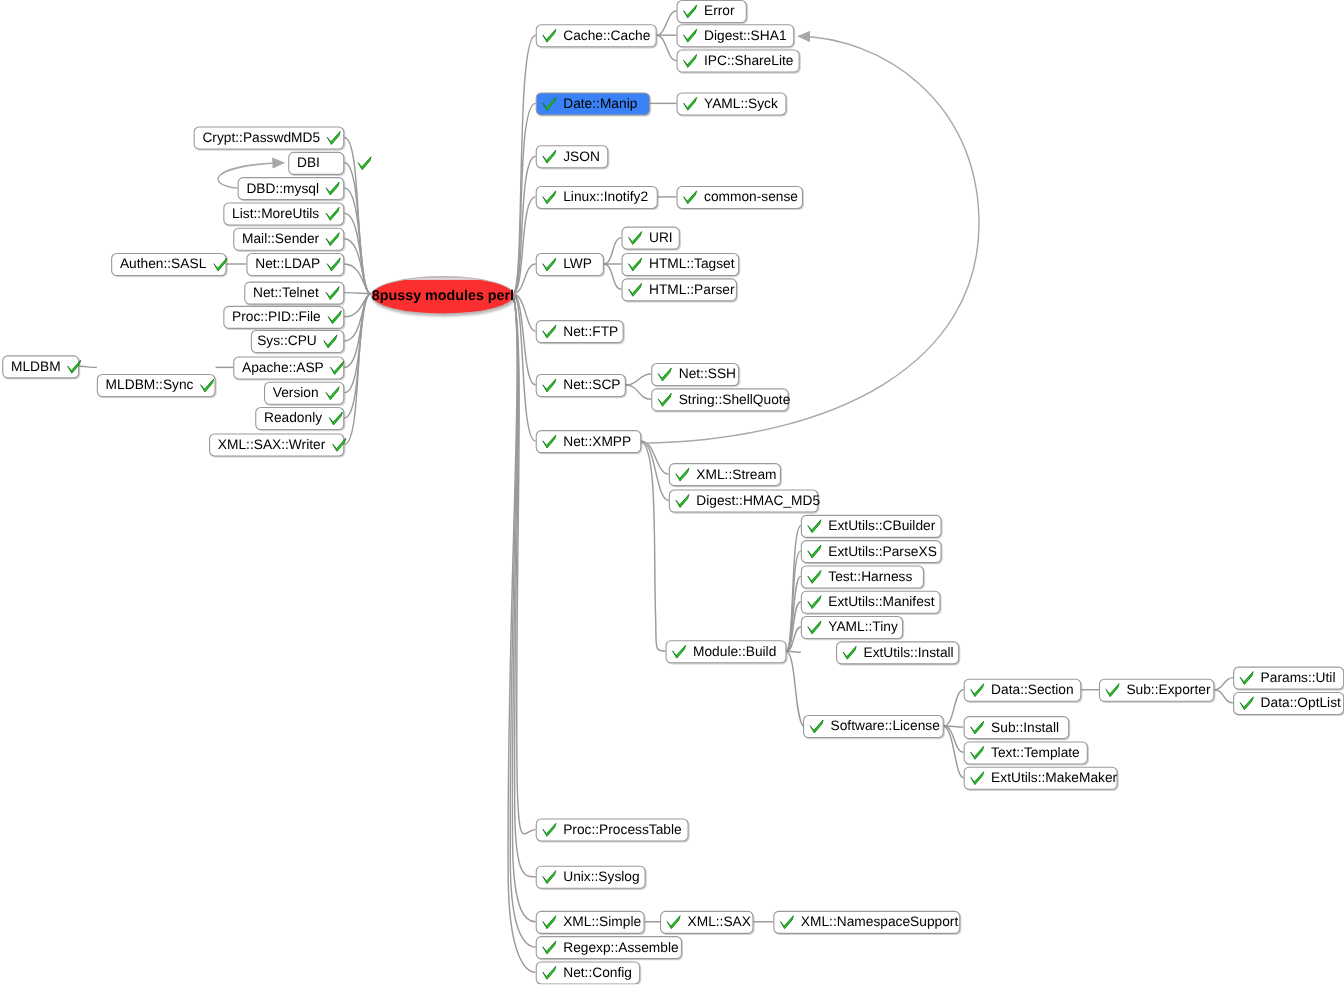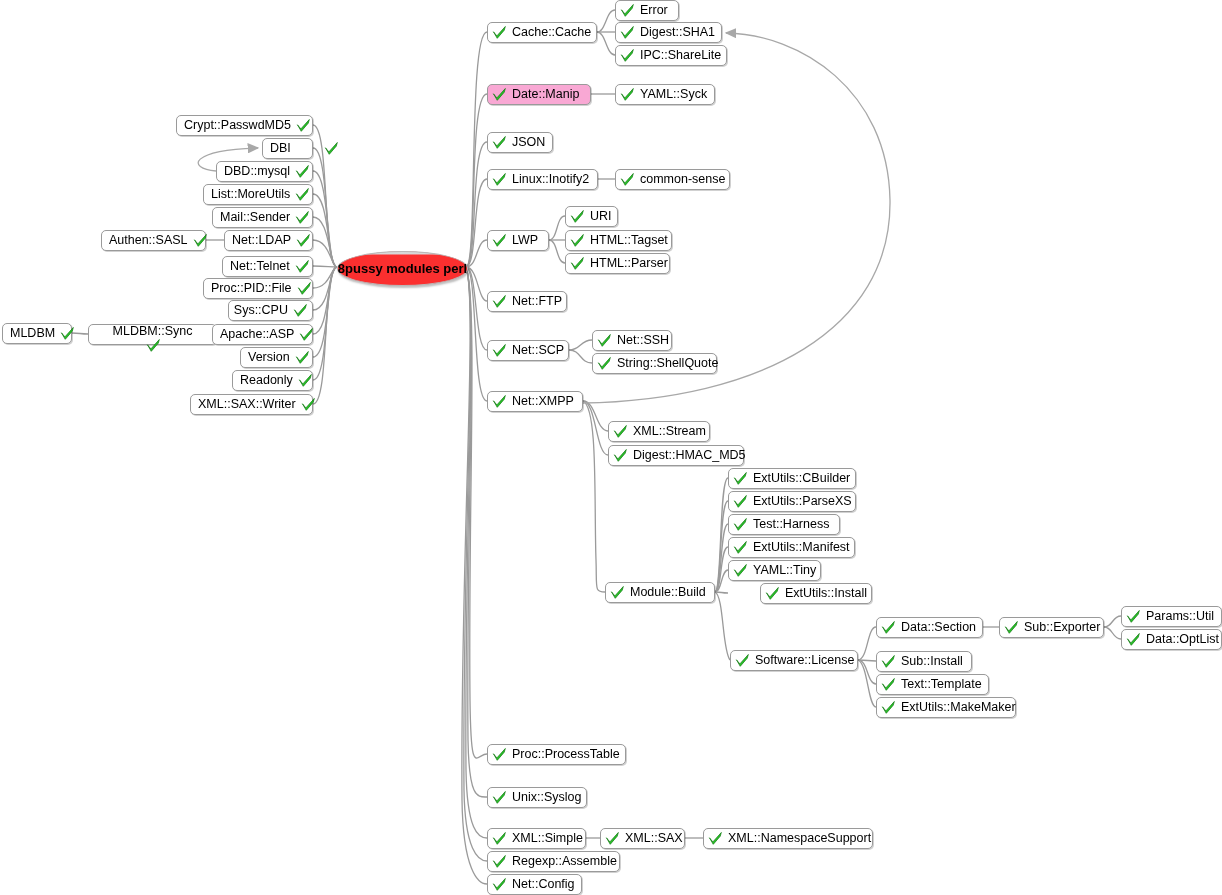--- a/index.html
+++ b/index.html
@@ -32,40 +32,40 @@
     border: 1px solid #9a9a9a;
     border-radius: 5px;
     background: #ffffff;
     box-shadow: 1px 1px 0 rgba(0,0,0,0.18);
     font-size: 12.5px;
     color: #000000;
     white-space: nowrap;
     line-height: 1;
   }
   .node.selected {
-    background: #f9a8d4;
+    background: #3b82f6;
   }
   .node .label {
     padding: 0 3px;
   }
   .chk {
     width: 15px;
     height: 15px;
     flex: 0 0 15px;
     display: block;
   }
   .node.icon-left .chk { margin-right: 2px; }
   .node.icon-right .chk { margin-left: 2px; order: 2; }
   .node.icon-right .label { order: 1; }
 
   .root {
     position: absolute;
     display: flex;
     align-items: center;
-    justify-content: center;
+    justify-content: flex-start;
     border-radius: 50%;
     background: #fb2f2f;
     background-image: linear-gradient(to bottom, #d8d8d8 0px, #d8d8d8 2px, #fb2f2f 3px);
     border: 1px solid #b9b9b9;
     box-shadow: 1px 2px 2px rgba(0,0,0,0.25);
     font-weight: bold;
     font-size: 13px;
     color: #000000;
     white-space: nowrap;
   }
@@ -227,21 +227,21 @@
           <path d="M1.5 7.2 L5.2 11.6 L14.2 1.6 L13.0 5.6 L5.6 14.2 Z" fill="#25c425" stroke="#137a13" stroke-width="0.8" stroke-linejoin="round"></path>
         </svg>
         <span class="label">Sys::CPU</span>
       </div>
       <div class="node icon-right" style="left: 2px; top: 323px; width: 70px;">
         <svg class="chk" viewBox="0 0 16 16">
           <path d="M1.5 7.2 L5.2 11.6 L14.2 1.6 L13.0 5.6 L5.6 14.2 Z" fill="#25c425" stroke="#137a13" stroke-width="0.8" stroke-linejoin="round"></path>
         </svg>
         <span class="label">MLDBM</span>
       </div>
-      <div class="node icon-right" style="left: 88px; top: 324px; width: 129px; flex-direction: column;">
+      <div class="node icon-right" style="left: 88px; top: 340px; width: 108px;">
         <svg class="chk" viewBox="0 0 16 16">
           <path d="M1.5 7.2 L5.2 11.6 L14.2 1.6 L13.0 5.6 L5.6 14.2 Z" fill="#25c425" stroke="#137a13" stroke-width="0.8" stroke-linejoin="round"></path>
         </svg>
         <span class="label">MLDBM::Sync</span>
       </div>
       <div class="node icon-right" style="left: 212px; top: 324px; width: 101px;">
         <svg class="chk" viewBox="0 0 16 16">
           <path d="M1.5 7.2 L5.2 11.6 L14.2 1.6 L13.0 5.6 L5.6 14.2 Z" fill="#25c425" stroke="#137a13" stroke-width="0.8" stroke-linejoin="round"></path>
         </svg>
         <span class="label">Apache::ASP</span>

